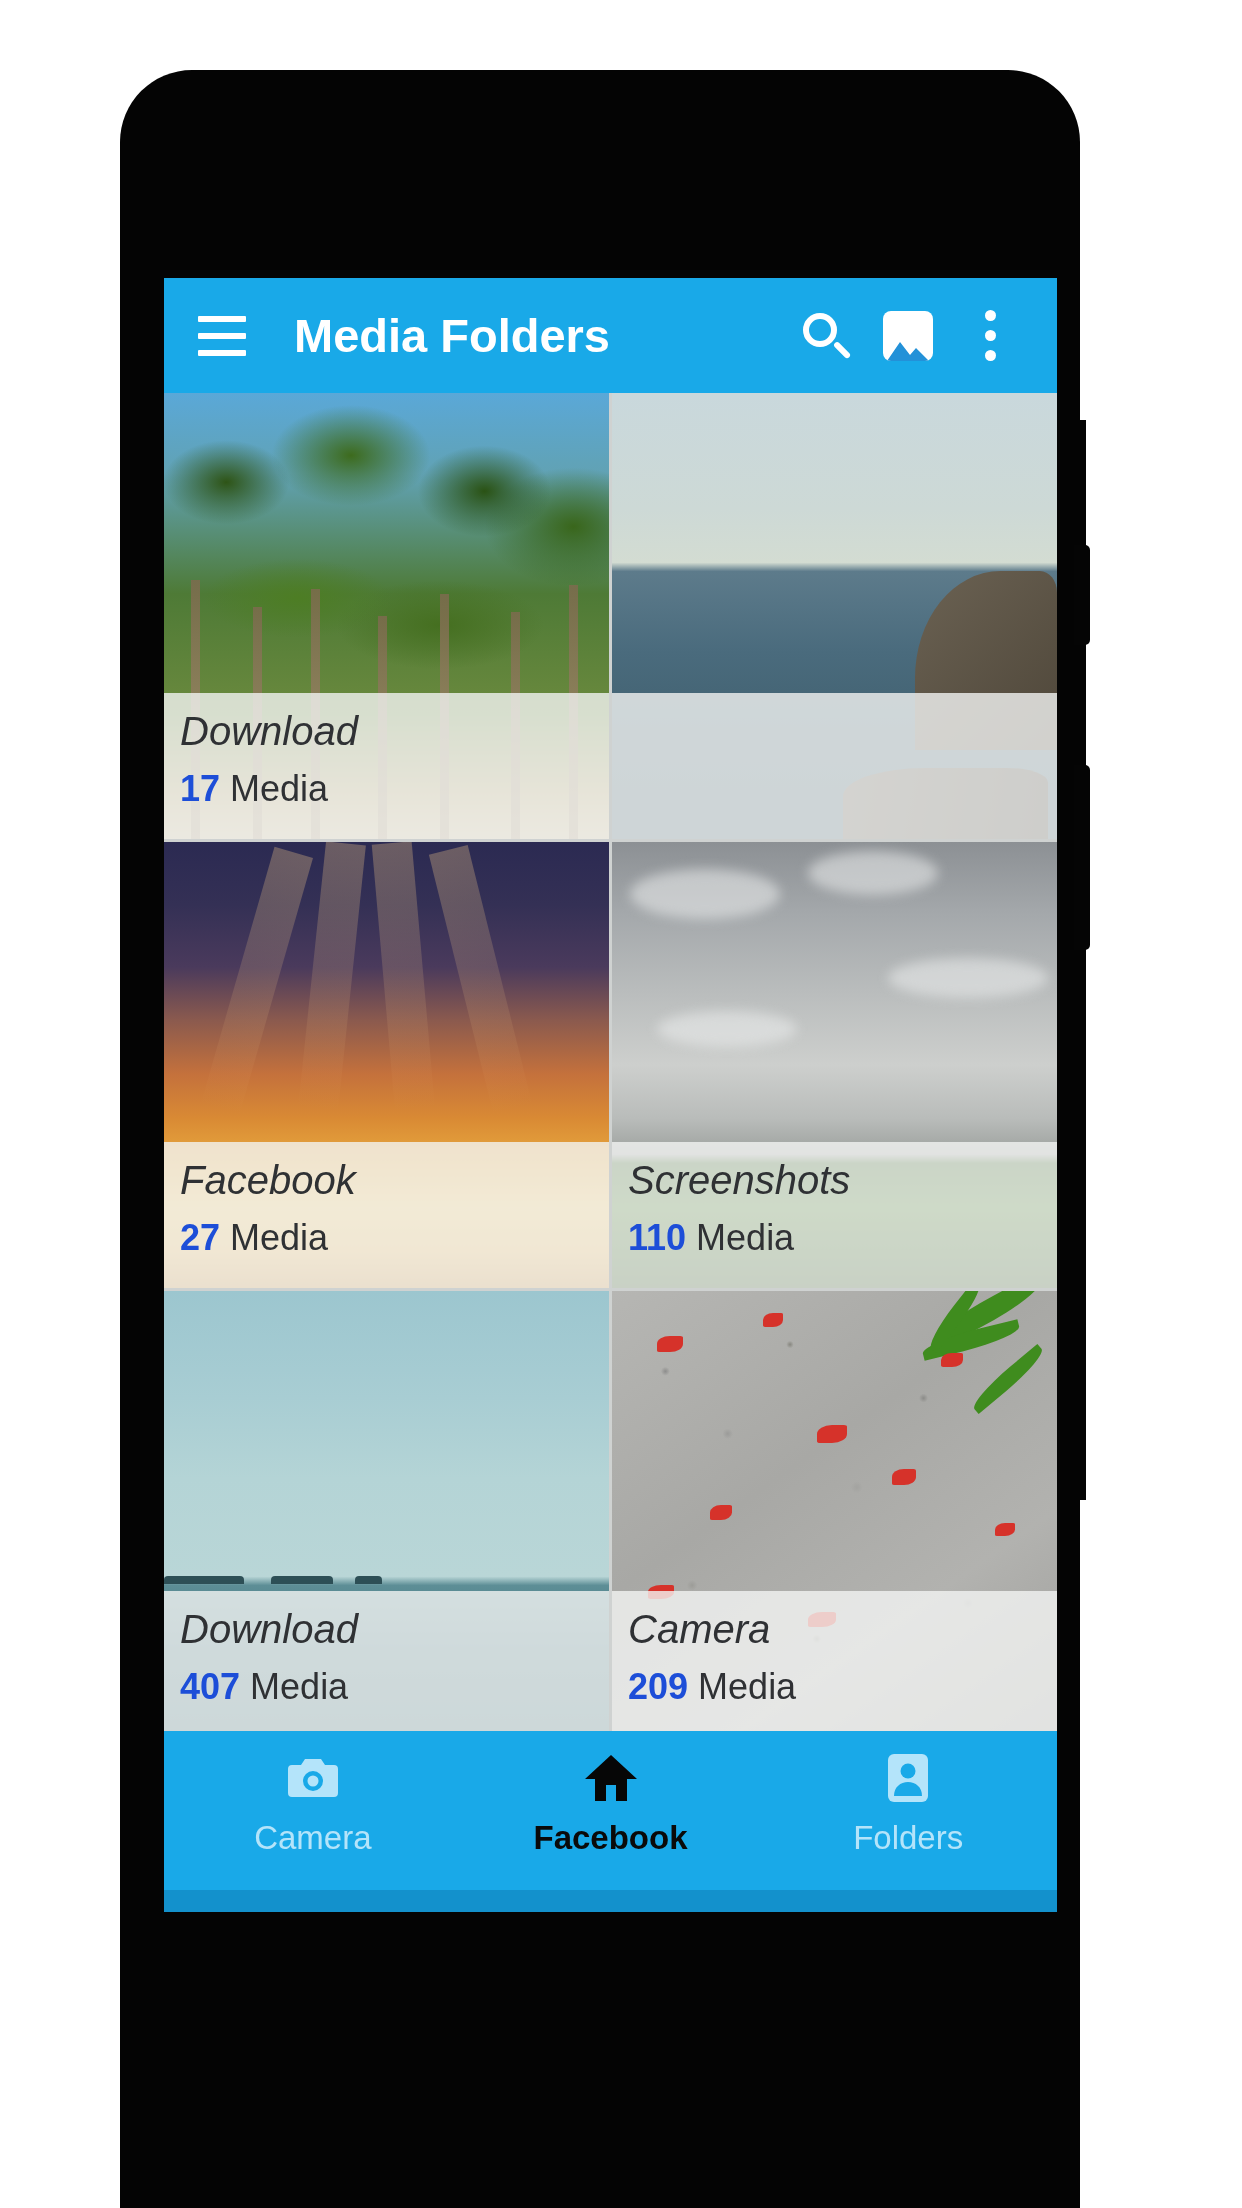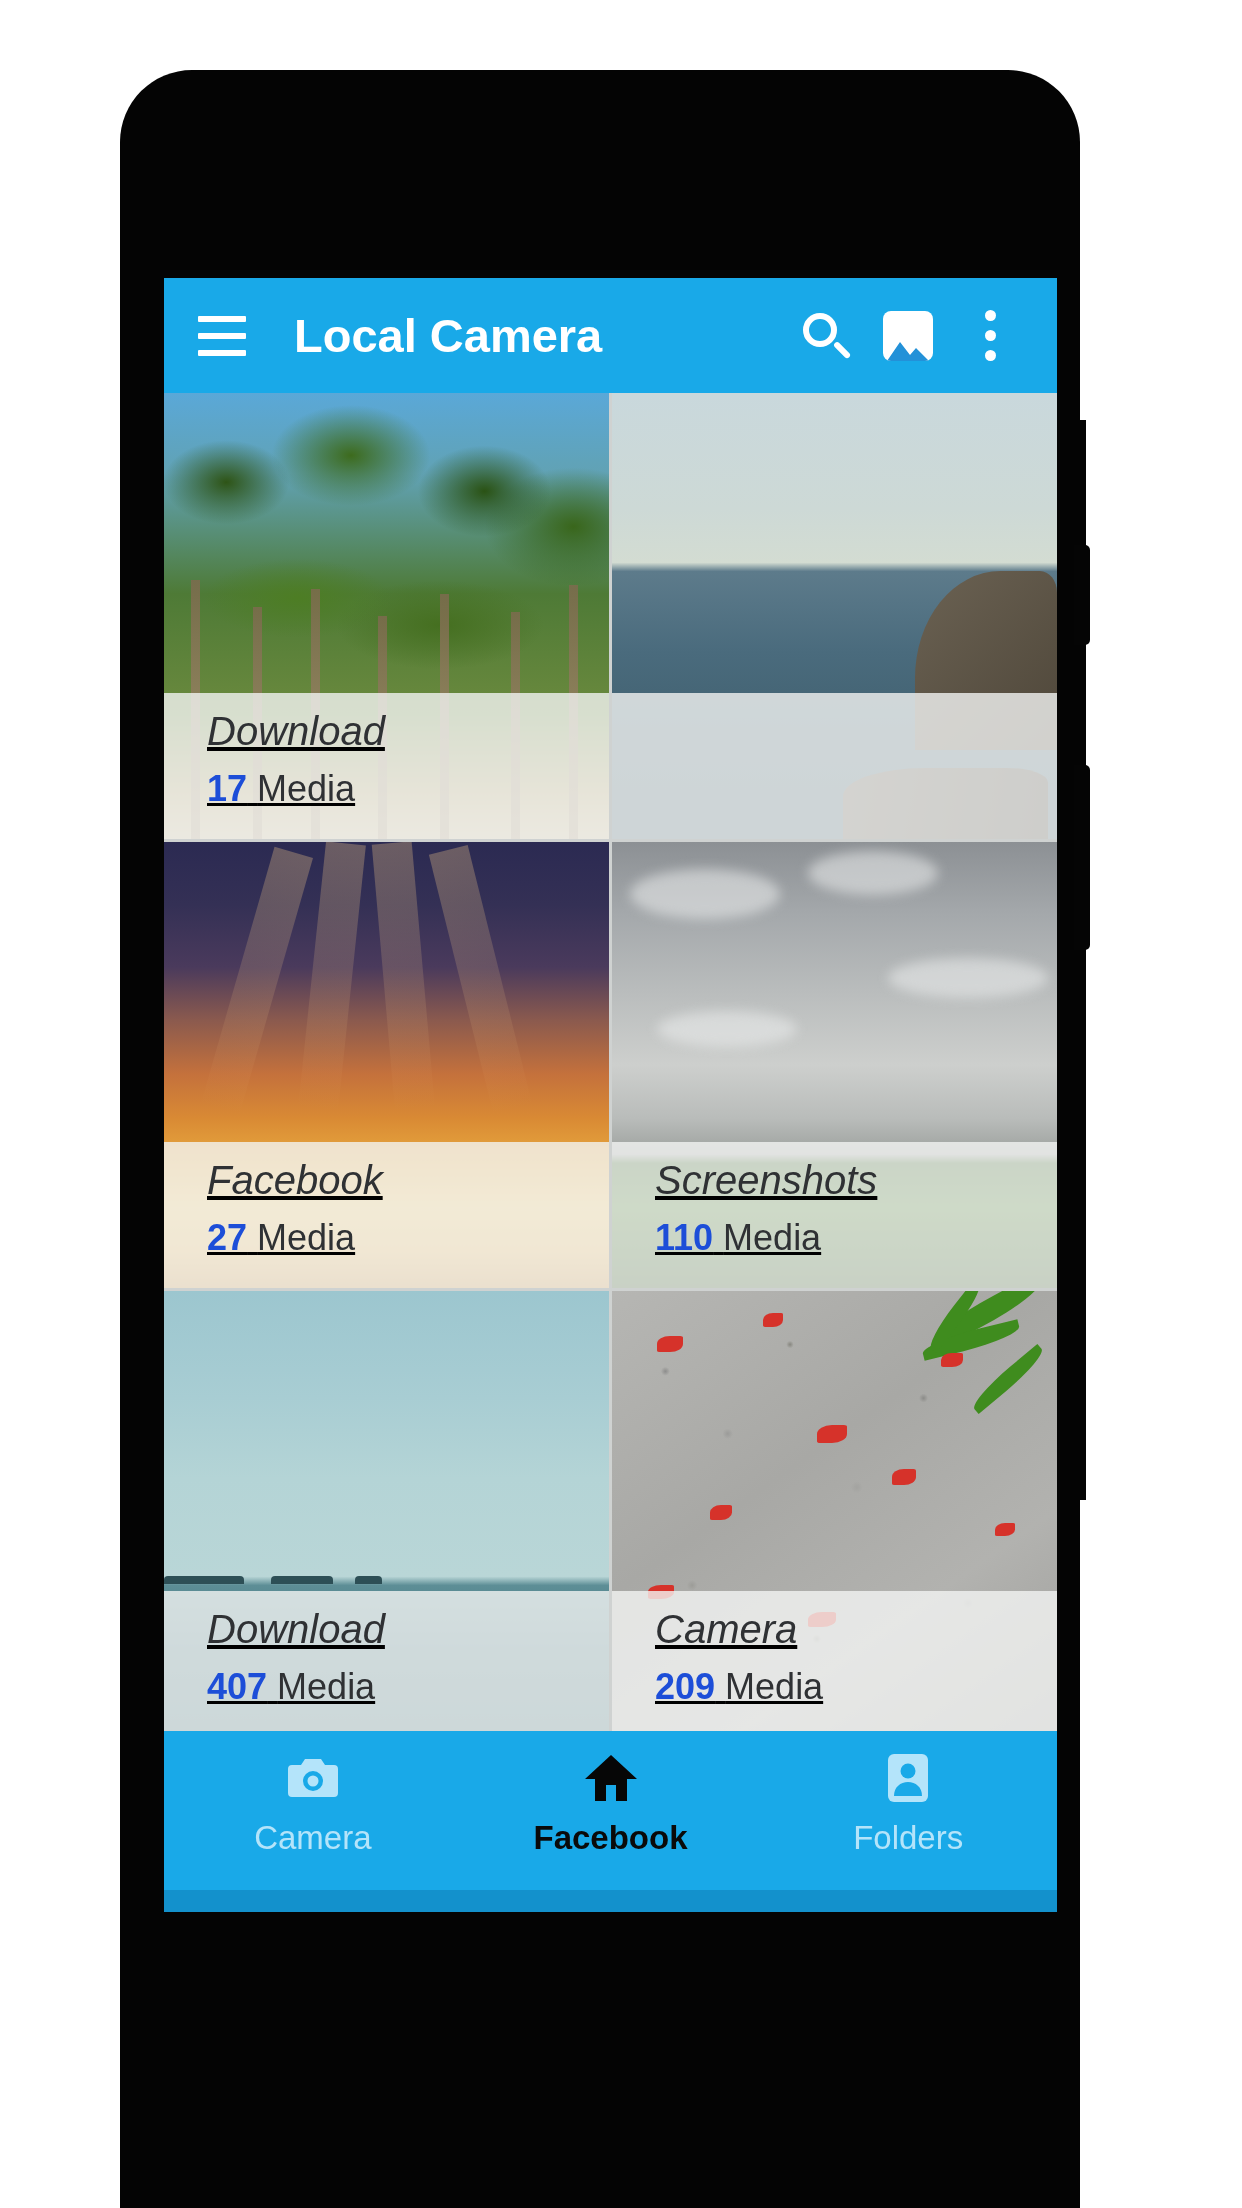--- a/index.html
+++ b/index.html
@@ -149,21 +149,21 @@
     position: absolute;
     left: 0; top: 0; right: 0; bottom: 0;
   }
   .tile-veil {
     position: absolute;
     left: 0; top: 300px; right: 0; bottom: 0;
     background: rgba(243,244,243,0.80);
   }
   .tile-label {
     position: absolute;
-    left: 43px; top: 316px; right: 14px; text-decoration: underline;
+    left: 16px; top: 316px; right: 14px;
   }
   .folder-name {
     font-size: 40px;
     font-style: italic;
     color: #2f3134;
     line-height: 1.12;
     white-space: nowrap;
   }
   .folder-count {
     margin-top: 14px;
@@ -309,21 +309,21 @@
 <div id="screen">
 
   <div id="app-bar">
 
     <div id="hamburger-button">
       <i></i>
         <i></i>
         <i></i>
     </div>
 
-    <div id="app-title">Local Camera</div>
+    <div id="app-title">Media Folders</div>
 
     <div class="appbar-action">
       <span class="search-glyph">
         <span class="ring"></span>
         <span class="handle"></span>
       </span>
     </div>
 
     <div class="appbar-action">
       <span class="image-glyph">

